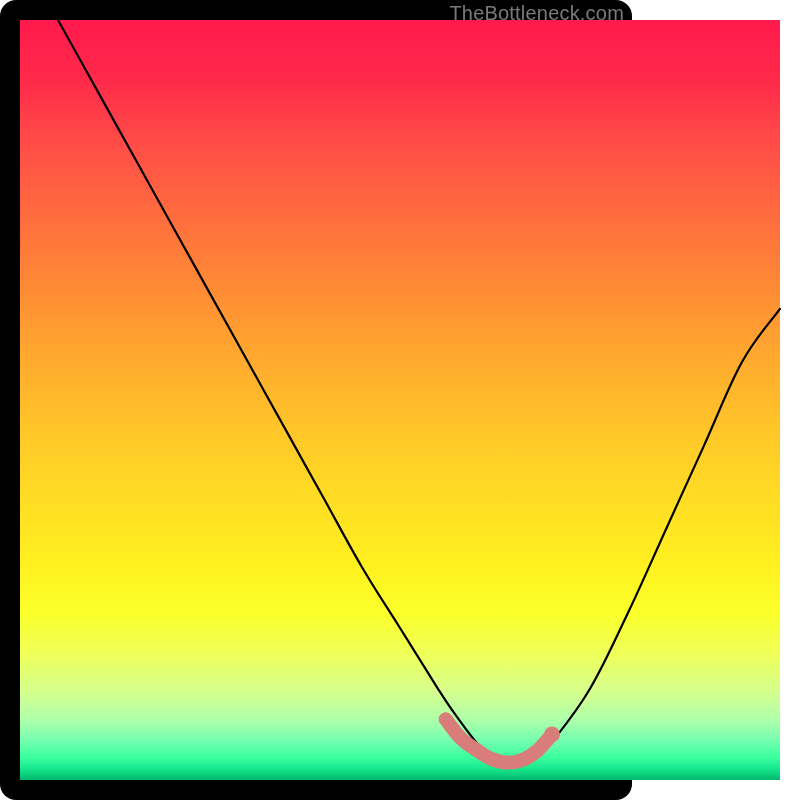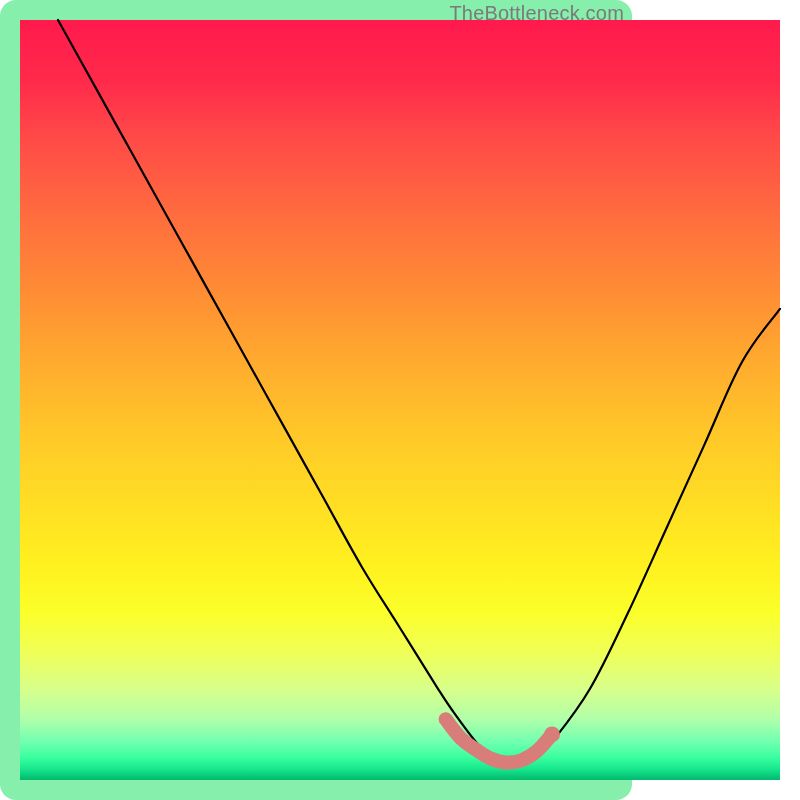--- a/index.html
+++ b/index.html
@@ -1,20 +1,20 @@
 <!DOCTYPE html>
 <html><head>
 <meta charset="utf-8">
 <style>
   * { margin: 0; padding: 0; box-sizing: border-box; }
   html, body { width: 800px; height: 800px; overflow: hidden; }
   .frame {
     width: 632px;
     height: 800px;
-    background: #86efac;
+    background: #000000;
     position: relative;
     border-radius: 16px;
   }
   .plot {
     position: absolute;
     left: 20px;
     top: 20px;
     width: 760px;
     height: 760px;
     background: linear-gradient(to bottom,

